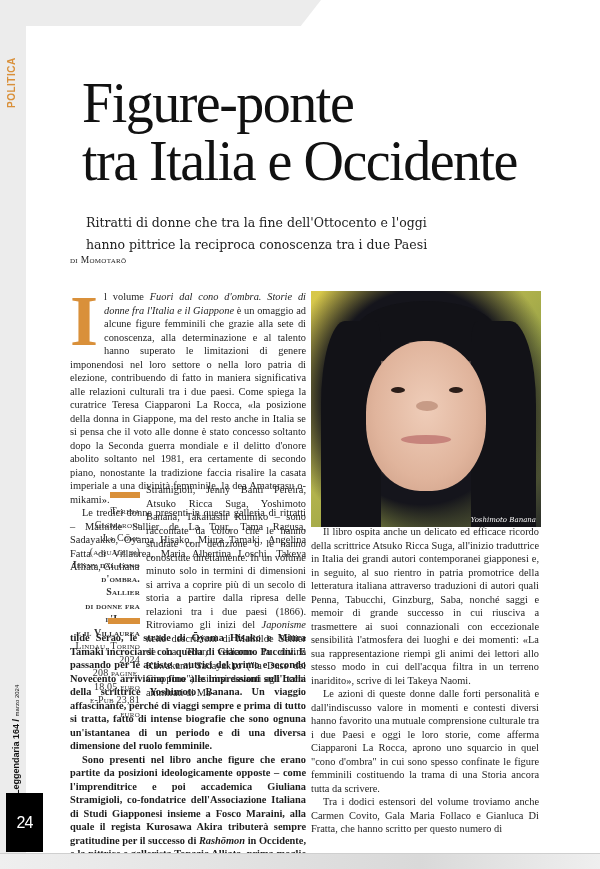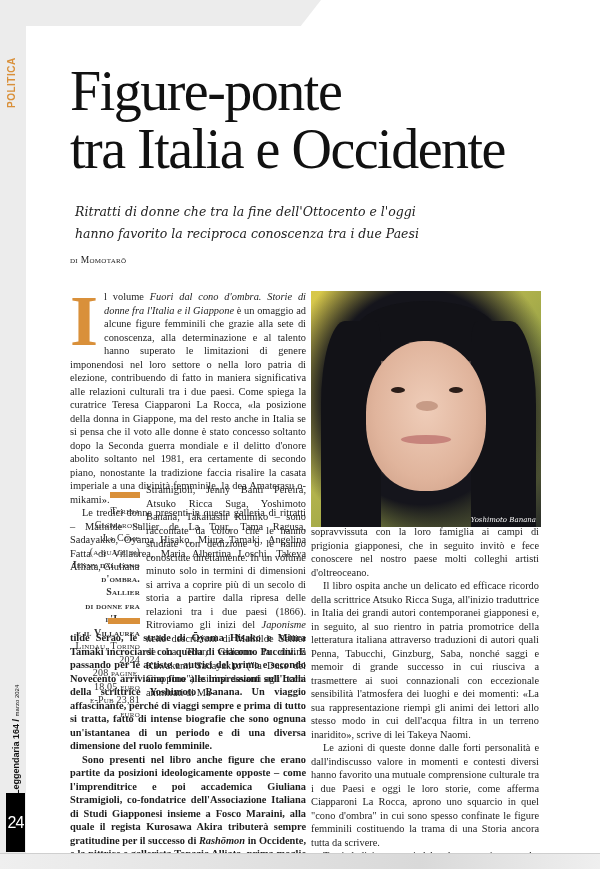--- a/index.html
+++ b/index.html
@@ -30,35 +30,35 @@
     font-size: 10px; letter-spacing: 0.5px; color: #d9903a;
   }
   .issue-label {
     position: absolute; left: 11px; top: 795px;
     transform: rotate(-90deg); transform-origin: left top;
     font-family: "Liberation Sans", sans-serif; font-weight: bold;
     font-size: 9px; color: #111; white-space: nowrap;
   }
   .issue-label .date { font-size: 6px; font-weight: normal; }
   .page-num {
-    position: absolute; left: 6px; top: 793px; width: 19px; height: 59px;
+    position: absolute; left: 6px; top: 793px; width: 37px; height: 59px;
     background: #000; color: #fff;
     font-family: "Liberation Sans", sans-serif; font-size: 16px;
     display: flex; align-items: center; justify-content: center;
     letter-spacing: -1px;
   }
   .title {
     position: absolute; left: 70px; top: 62px; width: 500px;
     font-family: "Liberation Serif", serif; font-size: 56px; line-height: 58px;
-    font-weight: normal; color: #111; letter-spacing: -1.5px; margin: 0;
+    font-weight: normal; color: #111; letter-spacing: -1.5px; margin: 12px;
   }
   .subtitle {
     position: absolute; left: 70px; top: 196px; width: 480px;
-    font-family: "DejaVu Serif", serif; font-style: italic;
-    font-size: 12.5px; line-height: 22px; color: #222; margin: 5px;
+    font-family: "DejaVu Serif", serif; 
+    font-size: 12.5px; line-height: 22px; color: #222; margin: 16px;
   }
   .byline {
     position: absolute; left: 70px; top: 255px;
     font-family: "Liberation Serif", serif; font-size: 9.5px;
     font-variant: small-caps; letter-spacing: 0.3px; color: #222;
   }
   .col {
     position: absolute;
     font-family: "Liberation Serif", serif; font-size: 10.4px; line-height: 13.5px;
     text-align: justify; color: #1d1d1d;
@@ -118,21 +118,21 @@
 
 <div class="section-label">POLITICA</div>
 
 <h1 class="title">
   <span>Figure-ponte</span><br>
   <span>tra Italia e Occidente</span>
 </h1>
 
 <p class="subtitle">
   <span>Ritratti di donne che tra la fine dell'Ottocento e l'oggi</span><br>
-  <span>hanno favorito la reciproca conoscenza tra i due Paesi</span>
+  <span>hanno pittrice la reciproca conoscenza tra i due Paesi</span>
 </p>
 
 <div class="byline">di Momotarō</div>
 
 <div class="col col1a">
   <p class="first"><span class="dropcap">I</span><span>l volume </span><em>Fuori dal cono d'ombra. Storie di donne fra l'Italia e il Giappone</em><span> è un omaggio ad alcune figure femminili che grazie alla sete di conoscenza, alla determinazione e al talento hanno superato le limitazioni di genere imponendosi nel loro settore o nella loro patria di elezione, contribuendo di fatto in maniera significativa alle relazioni culturali tra i due paesi. Come spiega la curatrice Teresa Ciapparoni La Rocca, «la posizione della donna in Giappone, ma del resto anche in Italia se si pensa che il voto alle donne è stato concesso soltanto dopo la Seconda guerra mondiale e il delitto d'onore abolito soltanto nel 1981, era certamente di secondo piano, nonostante la tradizione faccia risalire la casata imperiale a una divinità femminile, la dea Amaterasu o-mikami».</span></p>
   <p>Le tredici donne presenti in questa galleria di ritratti – Mathilde Sallier de La Tour, Tama Ragusa, Sadayakko, Ōyama Hisako, Miura Tamaki, Angelina Fatta di Villaurea, Maria Albertina Loschi, Takeya Alliata, Giuliana</p>
 </div>
 
 <div class="book-box">
@@ -162,21 +162,20 @@
   <div class="hair-r"></div>
   <div class="face"></div>
   <div class="eye" style="left:80px; top:96px;"></div>
   <div class="eye" style="left:138px; top:96px;"></div>
   <div class="nose"></div>
   <div class="mouth"></div>
   <div class="caption">Yoshimoto Banana</div>
 </div>
 
 <div class="col col2">
-  <p class="first">sopravvissuta con la loro famiglia ai campi di prigionia giapponesi, che in seguito invitò e fece conoscere nel nostro paese molti colleghi artisti d'oltreoceano.</p>
   <p>Il libro ospita anche un delicato ed efficace ricordo della scrittrice Atsuko Ricca Suga, all'inizio traduttrice in Italia dei grandi autori contemporanei giapponesi e, in seguito, al suo rientro in patria promotrice della letteratura italiana attraverso traduzioni di autori quali Penna, Tabucchi, Ginzburg, Saba, nonché saggi e memoir di grande successo in cui riusciva a trasmettere ai suoi connazionali con eccezionale sensibilità l'atmosfera dei luoghi e dei momenti: «La sua rappresentazione riempì gli animi dei lettori allo stesso modo in cui dell'acqua filtra in un terreno inaridito», scrive di lei Takeya Naomi.</p>
   <p>Le azioni di queste donne dalle forti personalità e dall'indiscusso valore in momenti e contesti diversi hanno favorito una mutuale comprensione culturale tra i due Paesi e oggi le loro storie, come afferma Ciapparoni La Rocca, aprono uno squarcio in quel "cono d'ombra" in cui sono spesso confinate le figure femminili costituendo la trama di una Storia ancora tutta da scrivere.</p>
   <p><span>Tra i dodici estensori del volume troviamo anche Carmen Covito, Gala Maria Follaco e Gianluca Di Fratta, che hanno scritto per questo numero di </span></p>
 </div>
 
 <div class="issue-label">
   <span>Leggendaria 164 /</span>
   <span class="date">marzo 2024</span>
 </div>
 <div class="page-num">24</div>

